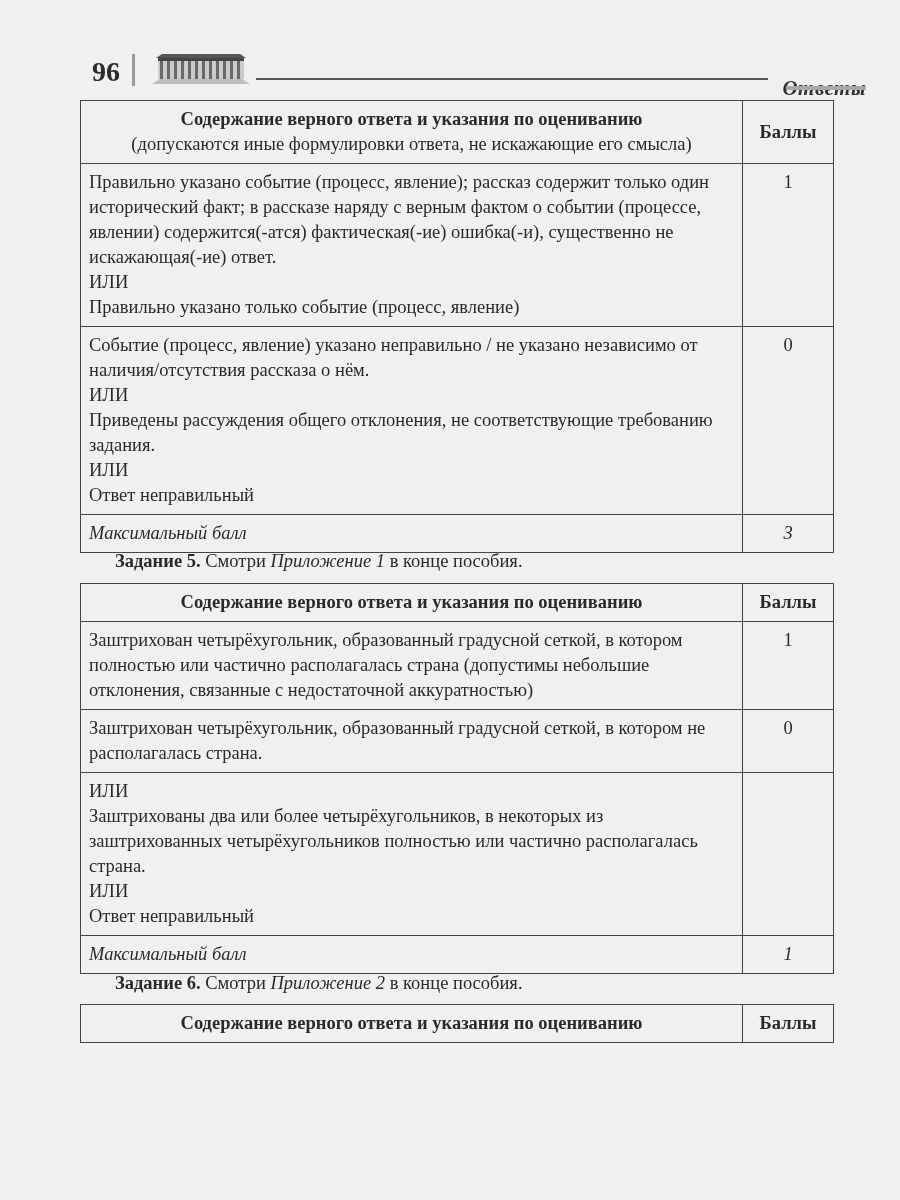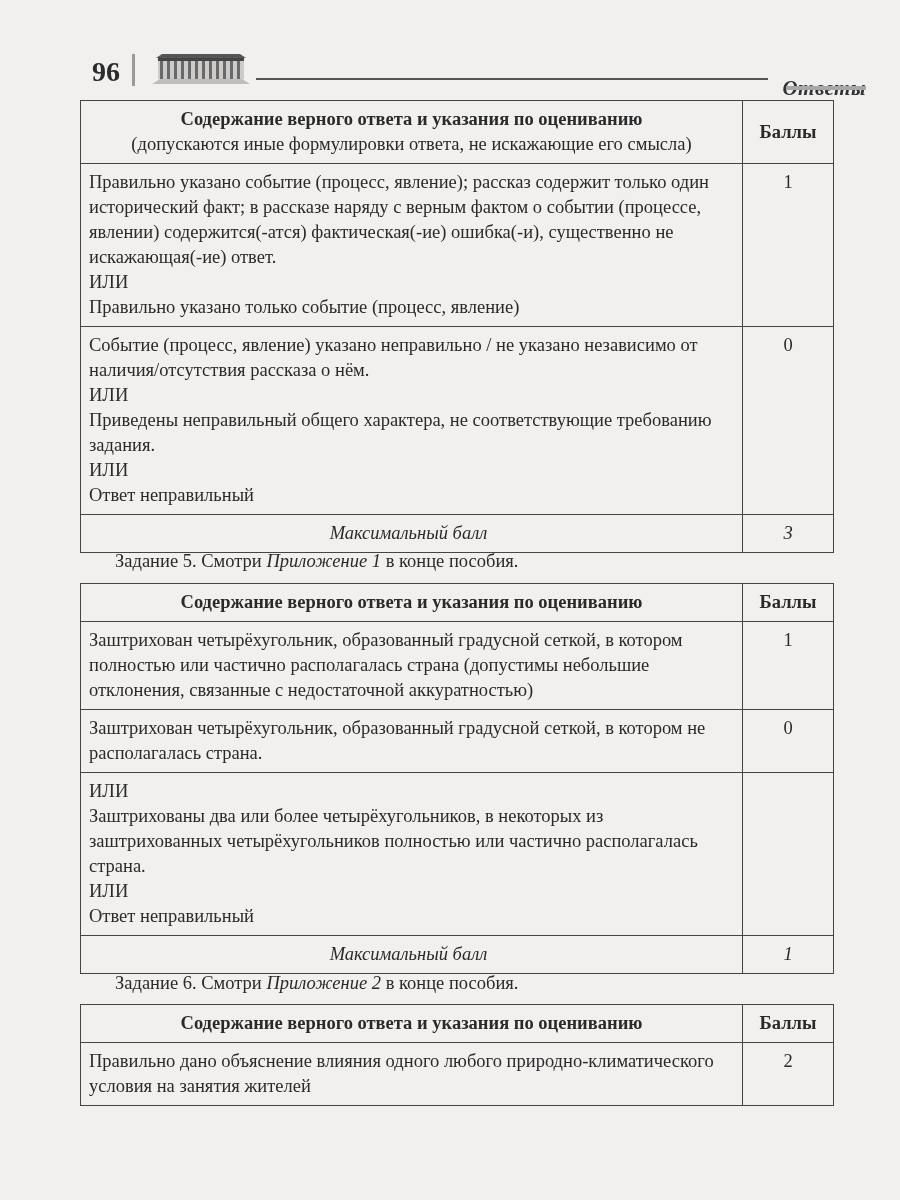--- a/index.html
+++ b/index.html
@@ -16,26 +16,26 @@
   .temple { position:absolute; left:66px; top:0; width:110px; height:34px; }
   .hline { position:absolute; left:176px; top:26px; width:512px; height:1.5px; background:#555; }
   .section-name { position:absolute; right:4px; top:24px; font-size:21px; font-style:italic; font-weight:bold; color:#333; letter-spacing:0.5px; }
   .uline { position:absolute; right:4px; top:34px; width:80px; height:4px; background:#a8a8a8; }
 
   table.rubric { position:absolute; left:80px; width:754px; border-collapse:collapse; font-size:18.5px; line-height:25px; }
   table.rubric td, table.rubric th { border:1.5px solid #444; vertical-align:top; padding:6px 8px; }
   table.rubric th { font-weight:bold; text-align:center; vertical-align:middle; }
   .hdr-sub { font-weight:normal; display:block; }
   .c-score { width:74px; text-align:center; }
-  .max-label { text-align:center; font-style:italic; padding-right:14px !important; }
+  .max-label { text-align:left; font-style:italic; padding-right:14px !important; }
   .max-val { text-align:center; font-style:italic; }
   .p { display:block; }
 
   .task { position:absolute; left:115px; font-size:18.5px; }
-  .task b { font-weight:normal; }
+  .task b { font-weight:bold; }
   .task i { font-style:italic; }
 </style>
 </head>
 <body>
 
 <div class="header">
   <span class="page-num">96</span>
   <div class="vbar"></div>
   <svg class="temple" viewBox="0 0 110 34">
     <polygon points="6,32 104,32 96,27 14,27" fill="#bdbdbd"></polygon>
@@ -76,21 +76,21 @@
       <span class="p">Правильно указано событие (процесс, явление); рассказ содержит только один исторический факт; в рассказе наряду с верным фактом о событии (процессе, явлении) содержится(-атся) фактическая(-ие) ошибка(-и), существенно не искажающая(-ие) ответ.</span>
       <span class="p">ИЛИ</span>
       <span class="p">Правильно указано только событие (процесс, явление)</span>
     </td>
     <td class="c-score">1</td>
   </tr>
   <tr>
     <td>
       <span class="p">Событие (процесс, явление) указано неправильно / не указано независимо от наличия/отсутствия рассказа о нём.</span>
       <span class="p">ИЛИ</span>
-      <span class="p">Приведены неправильный общего характера, не соответствующие требованию задания.</span>
+      <span class="p">Приведены рассуждения общего отклонения, не соответствующие требованию задания.</span>
       <span class="p">ИЛИ</span>
       <span class="p">Ответ неправильный</span>
     </td>
     <td class="c-score">0</td>
   </tr>
   <tr>
     <td class="max-label">Максимальный балл</td>
     <td class="max-val">3</td>
   </tr>
 </tbody>
@@ -137,20 +137,14 @@
 <div class="task" style="top:973px;">
   <b>Задание 6.</b><span> Смотри </span><i>Приложение 2</i><span> в конце пособия.</span>
 </div>
 
 <table class="rubric" style="top:1004px;">
   <tbody>
       <tr>
     <th style="height:24px;">Содержание верного ответа и указания по оцениванию</th>
     <th class="c-score">Баллы</th>
   </tr>
-  <tr>
-    <td>
-      <span class="p">Правильно дано объяснение влияния одного любого природно-климатического условия на занятия жителей</span>
-    </td>
-    <td class="c-score">2</td>
-  </tr>
 </tbody>
   </table>
 
 </body></html>

